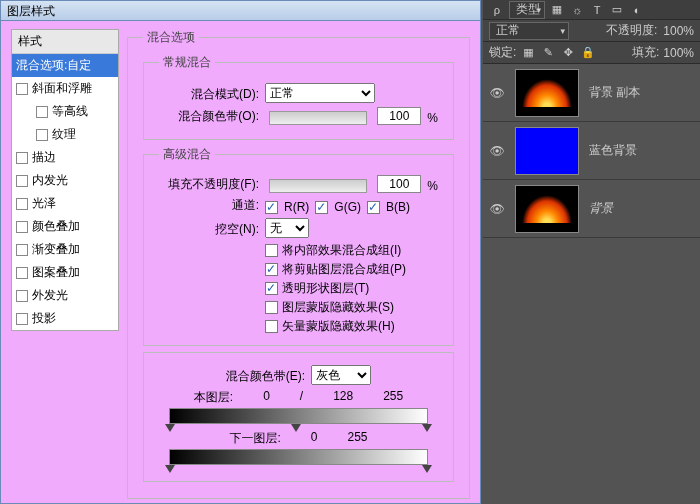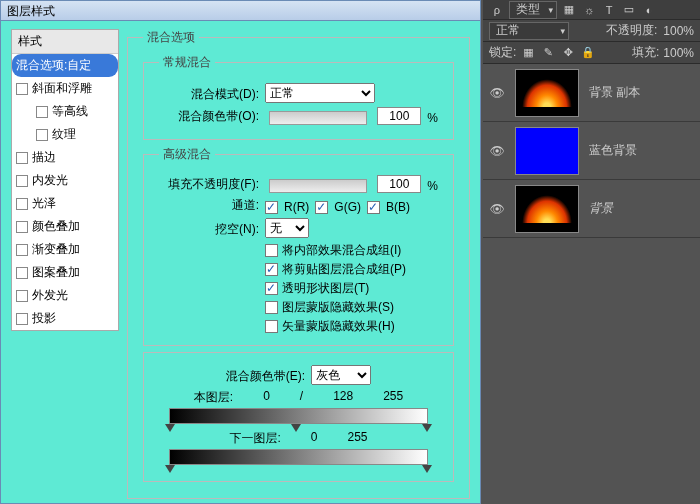--- a/index.html
+++ b/index.html
@@ -1,25 +1,25 @@
 <!DOCTYPE html>
 <html><head>
 <meta charset="utf-8">
 <style>
 * { box-sizing: border-box; margin: 0; padding: 0; font-family: "Microsoft YaHei", sans-serif; font-size: 12px; }
 body { background: #535353; width: 700px; height: 504px; overflow: hidden; position: relative; }
 
 
-.dialog { position: absolute; left: 0; top: 0; width: 481px; height: 504px; background: #5eead4; border: 1px solid #6a8bb5; }
+.dialog { position: absolute; left: 0; top: 0; width: 481px; height: 504px; background: #f0abfc; border: 1px solid #6a8bb5; }
 .titlebar { height: 20px; background: linear-gradient(#d5e3f3,#b8cde8); padding: 2px 6px; border-bottom: 1px solid #6a8bb5; color: #000; }
 
 .sidebar { position: absolute; left: 10px; top: 28px; width: 108px; border: 1px solid #aaa; background: #fff; }
 .sidebar-header { background: #e8e8e8; padding: 3px 6px; border-bottom: 1px solid #ccc; }
 .sidebar-item { padding: 3px 4px; display: flex; align-items: center; gap: 4px; cursor: default; }
-.sidebar-item.selected { background: #3979d9; color: #fff; border-radius: 9px; }
+.sidebar-item.selected { background: #3979d9; color: #fff; }
 .sidebar-item.indent { padding-left: 24px; }
 .cb { width: 12px; height: 12px; border: 1px solid #888; background: #fff; }
 
 .main { position: absolute; left: 126px; top: 28px; right: 10px; bottom: 8px; }
 fieldset { border: 1px solid #bbb; margin-bottom: 6px; padding: 8px 15px 10px; }
 legend { padding: 0 4px; color: #444; }
 .row { display: flex; align-items: flex-end; margin: 4px 0; gap: 6px; }
 .row label.rlabel { width: 100px; text-align: right; }
 select.wide { width: 110px; height: 20px; }
 select.med { width: 60px; height: 20px; }
@@ -32,21 +32,21 @@
 .blendbar { height: 16px; background: linear-gradient(to right,#000,#fff); border:1px solid #888; margin: 2px 10px 6px; position: relative; }
 .tri { width:0; height:0; border-left:5px solid transparent; border-right:5px solid transparent; border-top:8px solid #444; position:absolute; top:15px; }
 .vals { display:flex; justify-content:center; gap:30px; margin:0 10px; }
 
 
 .layers { position:absolute; left:483px; top:0; right:0; height:504px; background:#535353; color:#ccc; }
 .lp-top { height:20px; background:#3e3e3e; display:flex; align-items:center; gap:4px; padding:0 6px; border-bottom:1px solid #2b2b2b; }
 .ic { width:16px; height:14px; display:inline-flex; align-items:center; justify-content:center; color:#ccc; font-size:11px; }
 .lp-row2 { height:22px; background:#454545; display:flex; align-items:center; padding:0 6px; gap:6px; border-bottom:1px solid #2b2b2b; }
 .lp-row3 { height:22px; background:#454545; display:flex; align-items:center; padding:0 6px; gap:4px; border-bottom:1px solid #2b2b2b; }
-.dd { background:#3a3a3a; border:1px solid #666; height:18px; padding:0 16px 0 6px; position:relative; display:inline-flex; align-items:center; }
+.dd { background:#3a3a3a; border:1px solid #666; height:18px; padding:0 4px 0 6px; position:relative; display:inline-flex; align-items:center; }
 .dd::after { content:"▾"; position:absolute; right:3px; font-size:9px; }
 .layer { display:flex; align-items:center; height:58px; padding:4px 6px; gap:10px; border-bottom:1px solid #3a3a3a; }
 .eye { width:16px; text-align:center; color:#ccc; }
 .thumb { width:64px; height:48px; background:#000; border:1px solid #888; display:flex; align-items:center; justify-content:center; }
 .fire { width:50px; height:28px; background: radial-gradient(ellipse at center bottom,#ffdd55 10%,#ff8800 30%,#dd3300 55%,transparent 70%); }
 .lname { flex:1; }
 .lname.it { font-style: italic; }
 </style>
 </head>
 <body>

